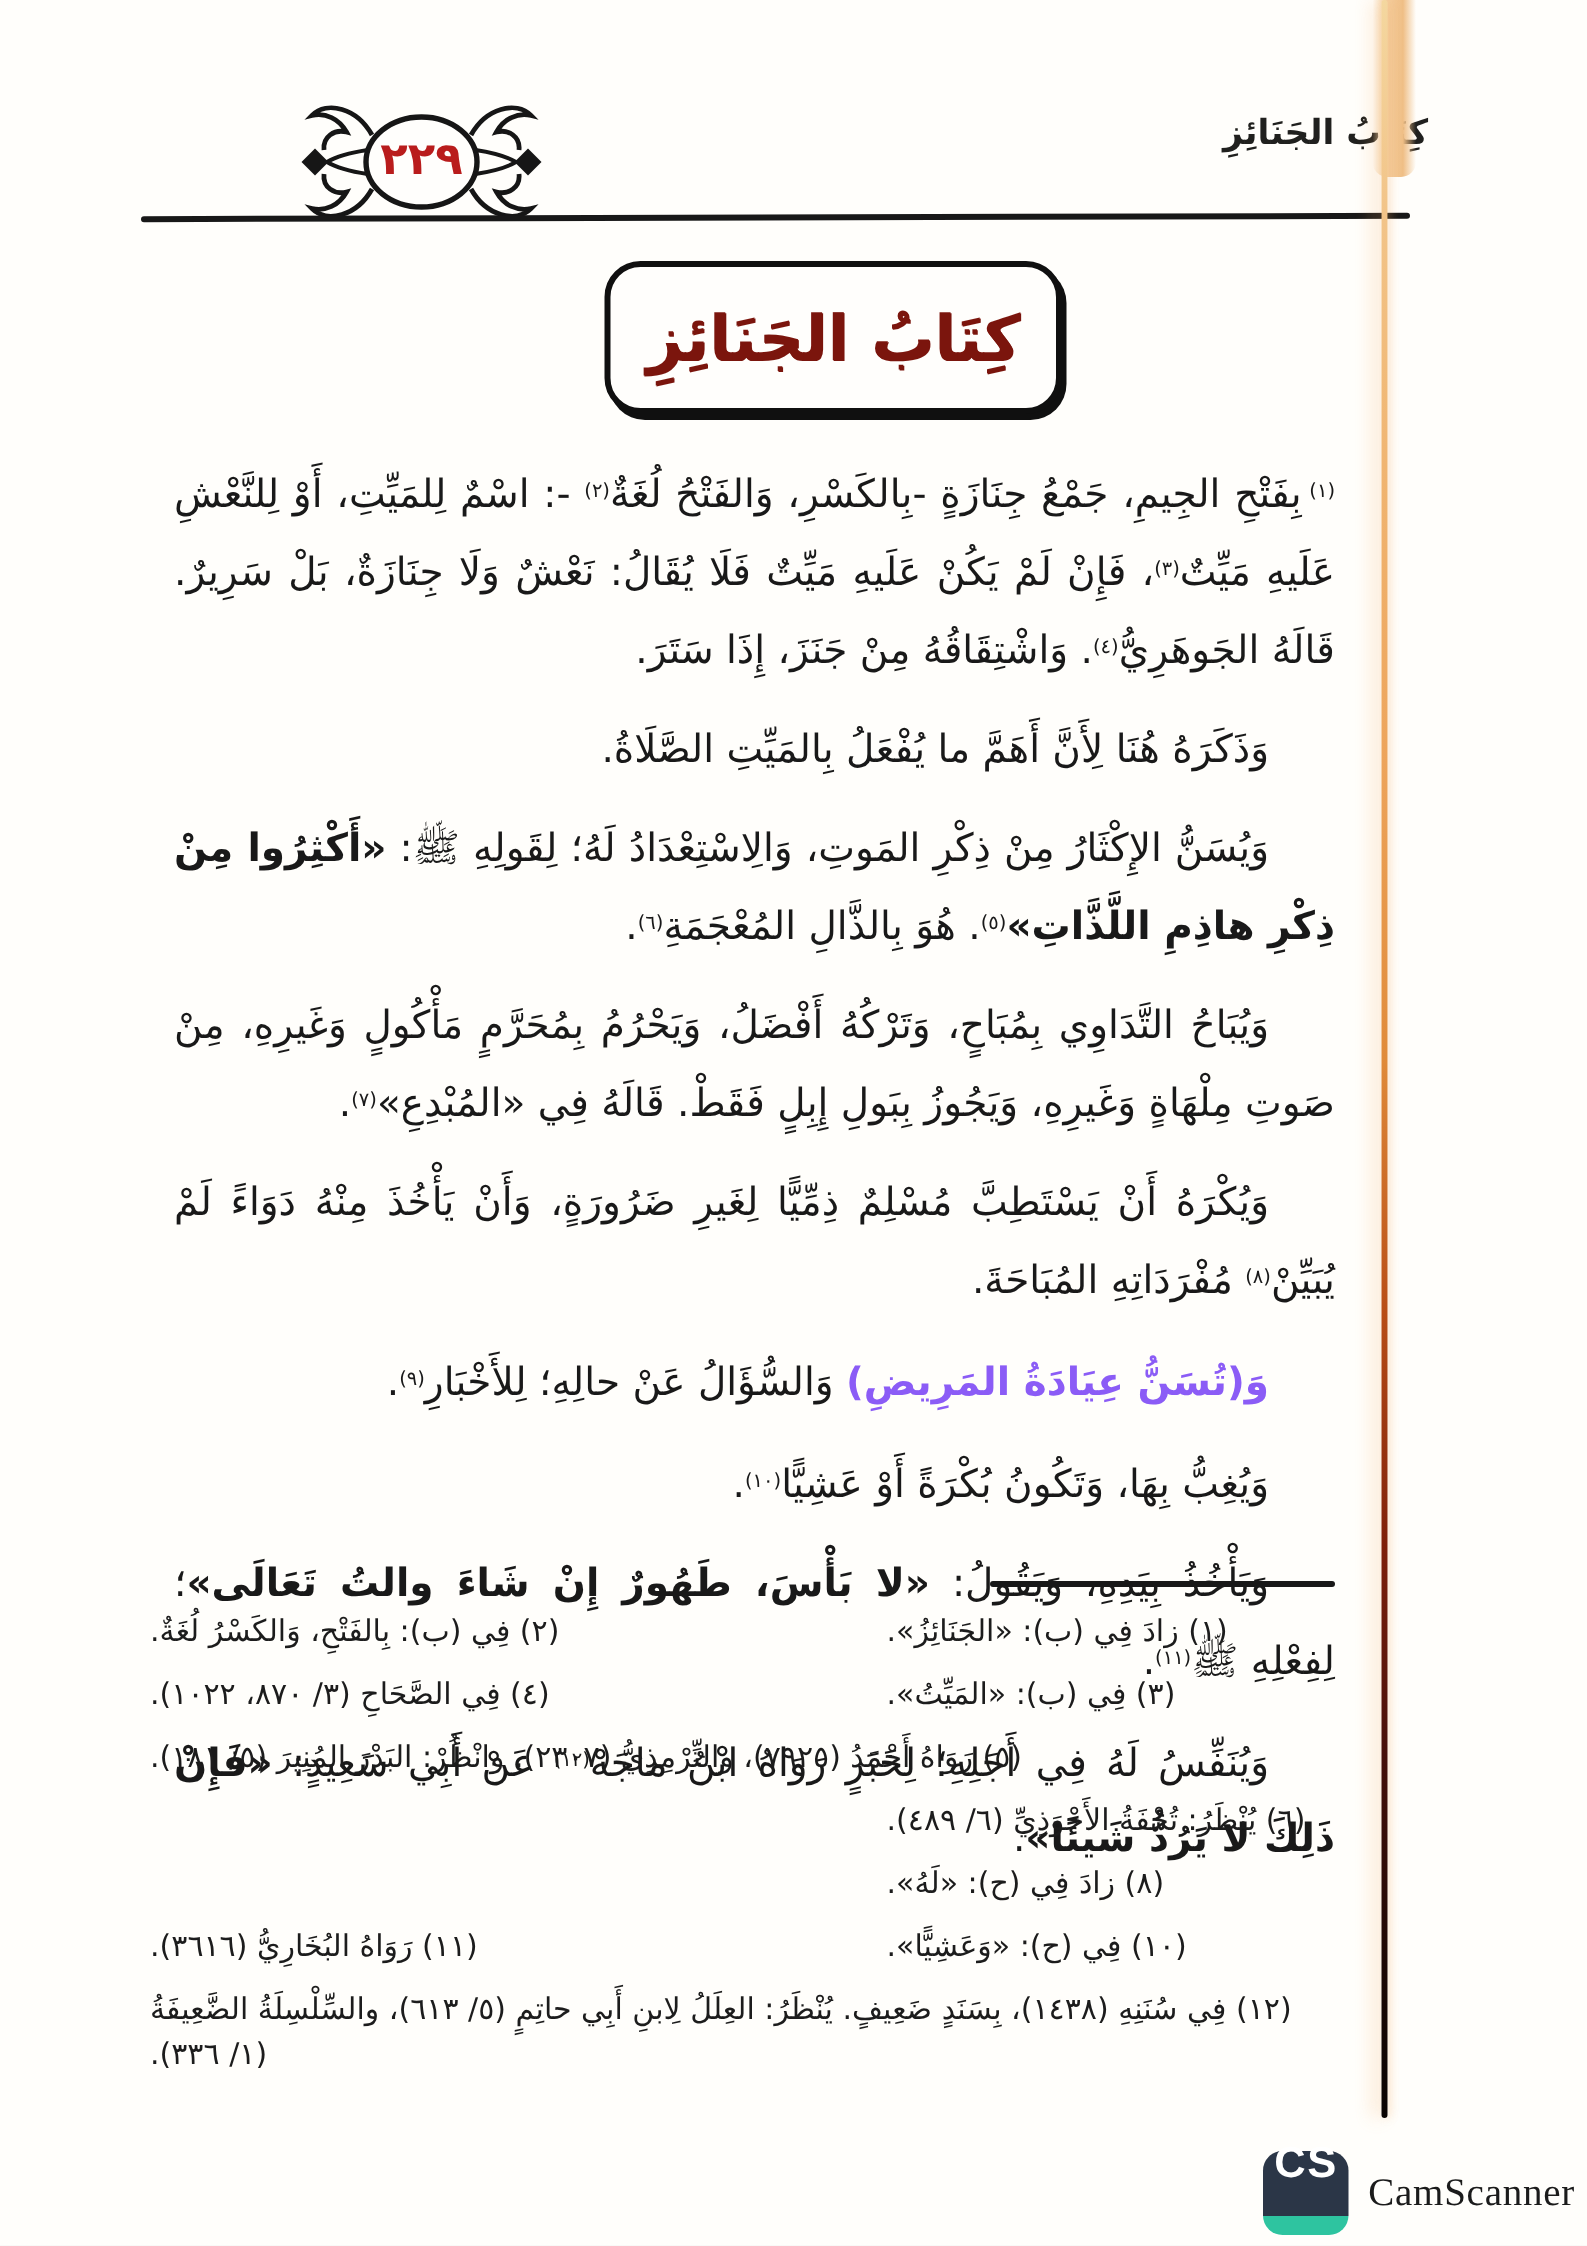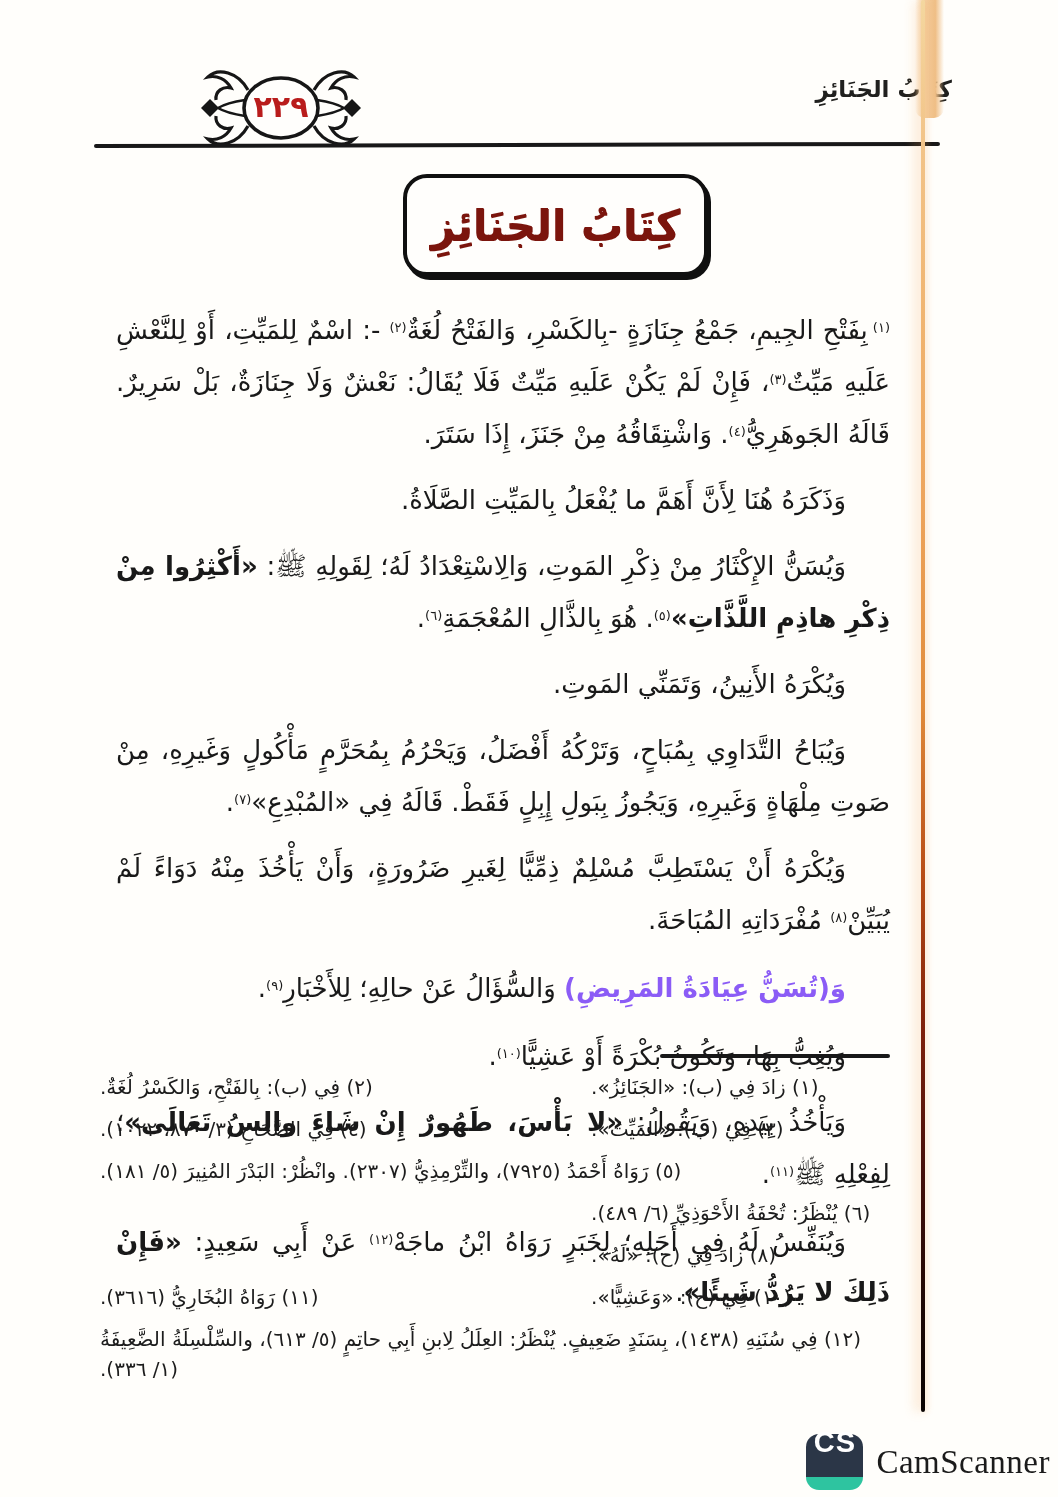--- a/index.html
+++ b/index.html
@@ -84,21 +84,21 @@
   .cs-badge{
     width:57px;height:56px;border-radius:13px;
     background:linear-gradient(to bottom,#2b3647 0,#2b3647 77%,#2ec4a0 77%,#2ec4a0 100%);
     display:flex;align-items:flex-start;justify-content:center;
   }
   .cs-badge .cs-letters{
     color:#ffffff;font-weight:bold;font-size:29px;margin-top:-8px;
     font-family:"Liberation Sans",sans-serif;letter-spacing:1px;
   }
   .cam-name{
-    font-family:"Liberation Serif",serif;font-size:33px;color:#1b1b1b;letter-spacing:.5px;
+    font-family:"Liberation Serif",serif;font-size:26px;color:#1b1b1b;letter-spacing:.5px;
   }
 </style>
 </head>
 <body>
 
 <div class="page">
 
   <div class="running-title">كِتَابُ الجَنَائِزِ</div>
 
   <div class="ornament">
@@ -121,26 +121,25 @@
   <div class="header-rule"></div>
 
   <div class="title-box">
     <span class="title">كِتَابُ الجَنَائِزِ</span>
   </div>
 
   <div class="body-text">
       <p class=""><span class="sup">(١) </span><span>بِفَتْحِ الجِيمِ، جَمْعُ جِنَازَةٍ -بِالكَسْرِ، وَالفَتْحُ لُغَةٌ</span><span class="sup">(٢)</span><span> -: اسْمٌ لِلمَيِّتِ، أَوْ لِلنَّعْشِ عَلَيهِ مَيِّتٌ</span><span class="sup">(٣)</span><span>، فَإِنْ لَمْ يَكُنْ عَلَيهِ مَيِّتٌ فَلَا يُقَالُ: نَعْشٌ وَلَا جِنَازَةٌ، بَلْ سَرِيرٌ. قَالَهُ الجَوهَرِيُّ</span><span class="sup">(٤)</span><span>. وَاشْتِقَاقُهُ مِنْ جَنَزَ، إِذَا سَتَرَ.</span></p>
       <p class="indent"><span>وَذَكَرَهُ هُنَا لِأَنَّ أَهَمَّ ما يُفْعَلُ بِالمَيِّتِ الصَّلَاةُ.</span></p>
       <p class="indent"><span>وَيُسَنُّ الإِكْثَارُ مِنْ ذِكْرِ المَوتِ، وَالِاسْتِعْدَادُ لَهُ؛ لِقَولِهِ ﷺ: </span><span class="bold">«أَكْثِرُوا مِنْ ذِكْرِ هاذِمِ اللَّذَّاتِ»</span><span class="sup">(٥)</span><span>. هُوَ بِالذَّالِ المُعْجَمَةِ</span><span class="sup">(٦)</span><span>.</span></p>
-      <p class="indent"><span>وَيُكْرَهُ الأَنِينُ، وَتَمَنِّي المَوتِ.</span></p>
       <p class="indent"><span>وَيُبَاحُ التَّدَاوِي بِمُبَاحٍ، وَتَرْكُهُ أَفْضَلُ، وَيَحْرُمُ بِمُحَرَّمٍ مَأْكُولٍ وَغَيرِهِ، مِنْ صَوتِ مِلْهَاةٍ وَغَيرِهِ، وَيَجُوزُ بِبَولِ إِبِلٍ فَقَطْ. قَالَهُ فِي «المُبْدِعِ»</span><span class="sup">(٧)</span><span>.</span></p>
       <p class="indent"><span>وَيُكْرَهُ أَنْ يَسْتَطِبَّ مُسْلِمٌ ذِمِّيًّا لِغَيرِ ضَرُورَةٍ، وَأَنْ يَأْخُذَ مِنْهُ دَوَاءً لَمْ يُبَيِّنْ</span><span class="sup">(٨)</span><span> مُفْرَدَاتِهِ المُبَاحَةَ.</span></p>
       <p class="indent"><span class="red">وَ(تُسَنُّ عِيَادَةُ المَرِيضِ)</span><span> وَالسُّؤَالُ عَنْ حالِهِ؛ لِلأَخْبَارِ</span><span class="sup">(٩)</span><span>.</span></p>
       <p class="indent"><span>وَيُغِبُّ بِهَا، وَتَكُونُ بُكْرَةً أَوْ عَشِيًّا</span><span class="sup">(١٠)</span><span>.</span></p>
-      <p class="indent"><span>وَيَأْخُذُ بِيَدِهِ، وَيَقُولُ: </span><span class="bold">«لا بَأْسَ، طَهُورٌ إِنْ شَاءَ والسُ تَعَالَى»</span><span>؛ لِفِعْلِهِ ﷺ</span><span class="sup">(١١)</span><span>.</span></p>
+      <p class="indent"><span>وَيَأْخُذُ بِيَدِهِ، وَيَقُولُ: </span><span class="bold">«لا بَأْسَ، طَهُورٌ إِنْ شَاءَ والتُ تَعَالَى»</span><span>؛ لِفِعْلِهِ ﷺ</span><span class="sup">(١١)</span><span>.</span></p>
       <p class="indent"><span>وَيُنَفِّسُ لَهُ فِي أَجَلِهِ؛ لِخَبَرٍ رَوَاهُ ابْنُ ماجَهْ</span><span class="sup">(١٢)</span><span> عَنْ أَبِي سَعِيدٍ: </span><span class="bold">«فَإِنْ ذَلِكَ لا يَرُدُّ شَيئًا»</span><span>.</span></p>
     </div>
 
   <div class="fn-rule"></div>
 
   <div class="footnotes">
       <div class="fn-row">
         <div class="fn-cell"><span class="fn-num">(١) </span>زادَ فِي (ب): «الجَنَائِزُ».</div>
         <div class="fn-cell"><span class="fn-num">(٢) </span>فِي (ب): بِالفَتْحِ، وَالكَسْرُ لُغَةٌ.</div>
       </div>

